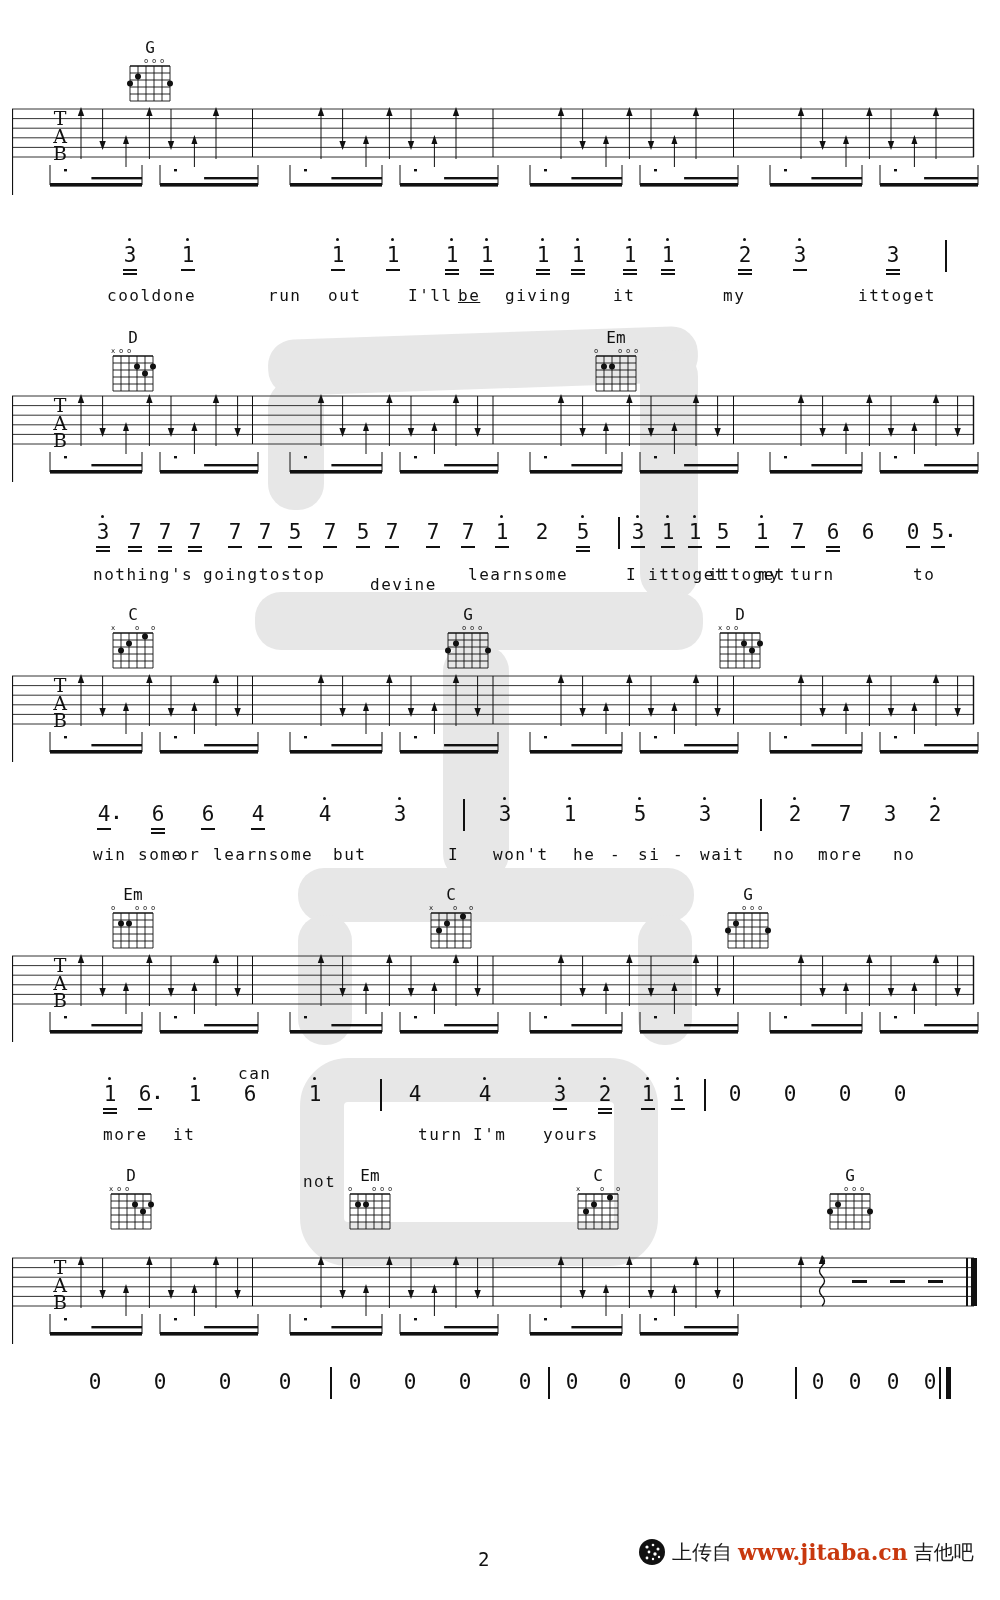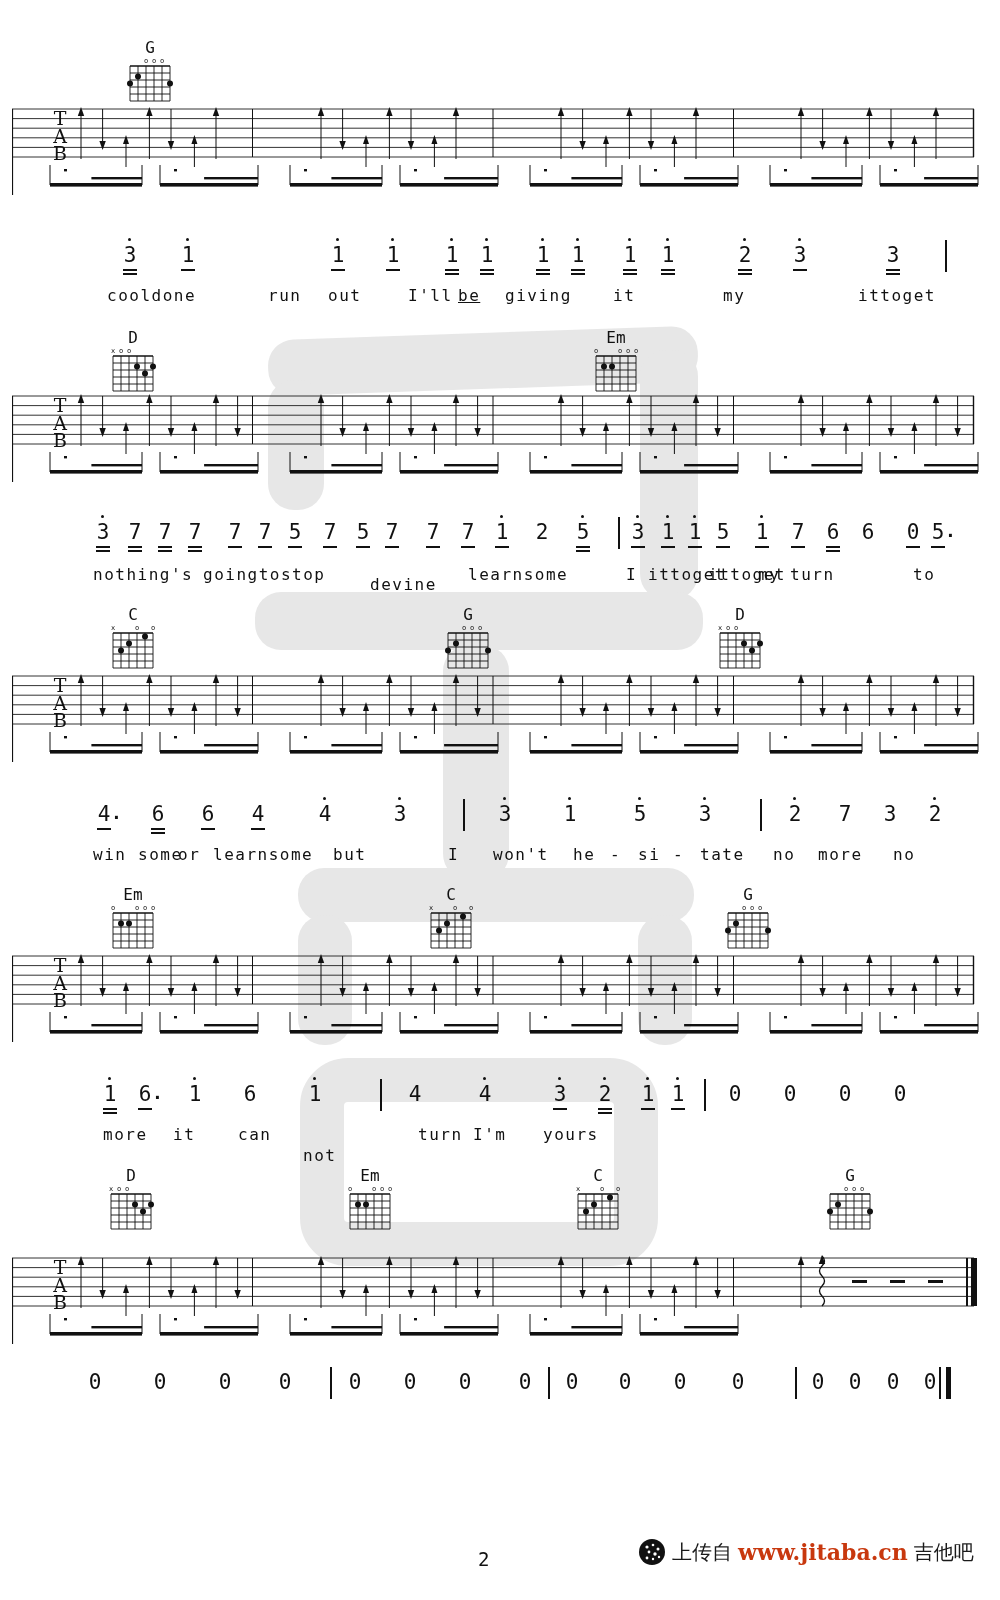--- a/index.html
+++ b/index.html
@@ -605,21 +605,21 @@
         <div class="lyr" style="left: 13.8%; top: 845px;">some</div>
         <div class="lyr" style="left: 17.8%; top: 845px;">or</div>
         <div class="lyr" style="left: 21.3%; top: 845px;">learnsome</div>
         <div class="lyr" style="left: 33.3%; top: 845px;">but</div>
         <div class="lyr" style="left: 44.8%; top: 845px;">I</div>
         <div class="lyr" style="left: 49.3%; top: 845px;">won't</div>
         <div class="lyr" style="left: 57.3%; top: 845px;">he</div>
         <div class="lyr" style="left: 61%; top: 845px;">-</div>
         <div class="lyr" style="left: 63.8%; top: 845px;">si</div>
         <div class="lyr" style="left: 67.3%; top: 845px;">-</div>
-        <div class="lyr" style="left: 70%; top: 845px;">tate</div>
+        <div class="lyr" style="left: 70%; top: 845px;">wait</div>
         <div class="lyr" style="left: 77.3%; top: 845px;">no</div>
         <div class="lyr" style="left: 81.8%; top: 845px;">more</div>
         <div class="lyr" style="left: 89.3%; top: 845px;">no</div>
       </div>
       <div class="">
         <div class="chord" style="left: 105px; top: 887px;"><span class="cname">Em</span><svg width="56" height="46" viewBox="0 0 56 46">
             <line x1="8" y1="10" x2="8" y2="45" stroke="#111" stroke-width="0.9"></line>
             <line x1="16" y1="10" x2="16" y2="45" stroke="#111" stroke-width="0.9"></line>
             <line x1="24" y1="10" x2="24" y2="45" stroke="#111" stroke-width="0.9"></line>
             <line x1="32" y1="10" x2="32" y2="45" stroke="#111" stroke-width="0.9"></line>
@@ -810,22 +810,22 @@
         <div class="note" style="left: 64.8%; top: 1082px;"><span class="hd"></span><span>1</span><span class="ul u1"></span></div>
         <div class="note" style="left: 67.8%; top: 1082px;"><span class="hd"></span><span>1</span><span class="ul u1"></span></div>
         <div class="note" style="left: 73.5%; top: 1082px;"><span>0</span></div>
         <div class="note" style="left: 79%; top: 1082px;"><span>0</span></div>
         <div class="note" style="left: 84.5%; top: 1082px;"><span>0</span></div>
         <div class="note" style="left: 90%; top: 1082px;"><span>0</span></div>
         <div class="nbar" style="left: 38%; top: 1082px;"></div>
         <div class="nbar" style="left: 70.4%; top: 1082px;"></div>
         <div class="lyr" style="left: 10.3%; top: 1125px;">more</div>
         <div class="lyr" style="left: 17.3%; top: 1125px;">it</div>
-        <div class="lyr" style="left: 23.8%; top: 1125px;">can</div>
-        <div class="lyr" style="left: 30.3%; top: 1146px;">not</div>
+        <div class="lyr" style="left: 23.8%; top: 1064px;">can</div>
+        <div class="lyr" style="left: 30.3%; top: 1174px; font-family: Liberation Mono, monospace;">not</div>
         <div class="lyr" style="left: 41.8%; top: 1125px;">turn</div>
         <div class="lyr" style="left: 47.3%; top: 1125px;">I'm</div>
         <div class="lyr" style="left: 54.3%; top: 1125px;">yours</div>
       </div>
       <div class="">
         <div class="chord" style="left: 103px; top: 1168px;"><span class="cname">D</span><svg width="56" height="46" viewBox="0 0 56 46">
             <line x1="8" y1="10" x2="8" y2="45" stroke="#111" stroke-width="0.9"></line>
             <line x1="16" y1="10" x2="16" y2="45" stroke="#111" stroke-width="0.9"></line>
             <line x1="24" y1="10" x2="24" y2="45" stroke="#111" stroke-width="0.9"></line>
             <line x1="32" y1="10" x2="32" y2="45" stroke="#111" stroke-width="0.9"></line>

